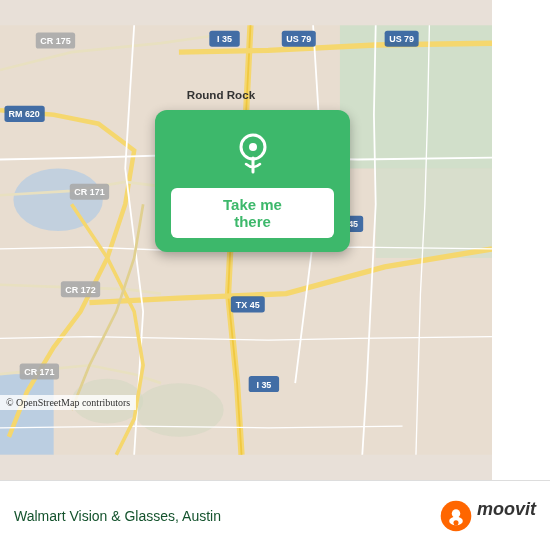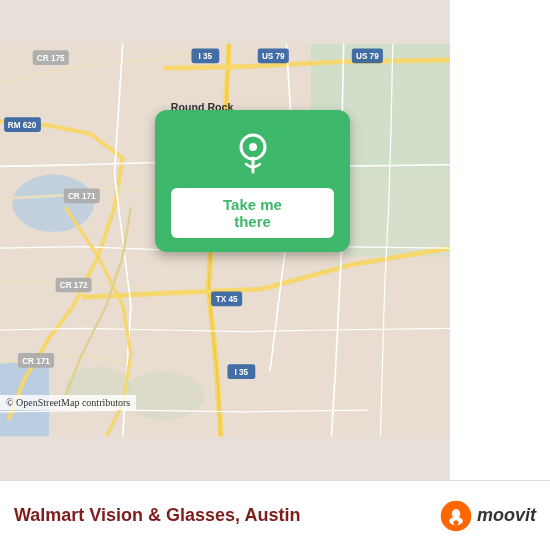--- a/index.html
+++ b/index.html
@@ -5,49 +5,48 @@
     * { margin: 0; padding: 0; box-sizing: border-box; }
     body {
       width: 550px;
       height: 550px;
       overflow: hidden;
       font-family: Arial, sans-serif;
       position: relative;
     }
 
     #map-container {
-      width: 450px;
+      width: 492px;
       height: 480px;
       position: relative;
       overflow: hidden;
       background-color: #e8e0d8;
     }
 
     
     #bottom-bar {
       width: 550px;
       height: 70px;
       background: #fff;
       display: flex;
       align-items: center;
       padding: 0 14px;
       border-top: 1px solid #ddd;
       position: relative;
     }
 
     #bottom-bar-text {
-      font-size: 18px;
-      font-weight: bold;
-      color: #7f1d1d;
+      font-size: 14px;
+      font-weight: normal;
+      color: #14532d;
       flex: 1;
     }
 
     #moovit-logo {
       display: flex;
-      align-items: center;
       gap: 4px;
     }
 
     #moovit-logo-icon {
       width: 34px;
       height: 34px;
     }
 
     #moovit-text {
       font-size: 18px;

